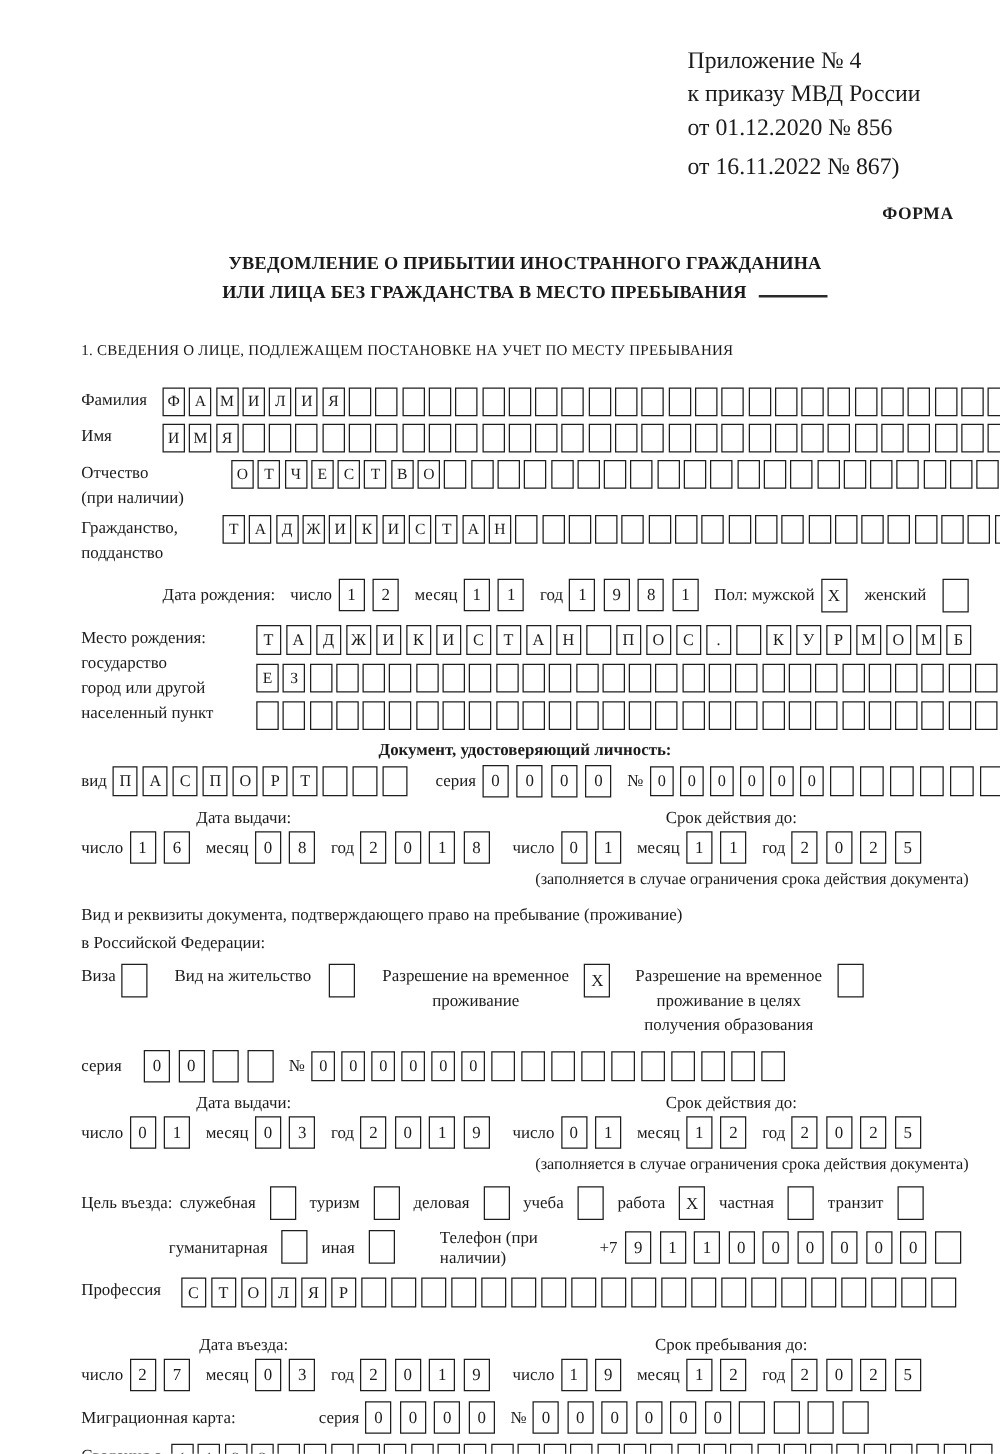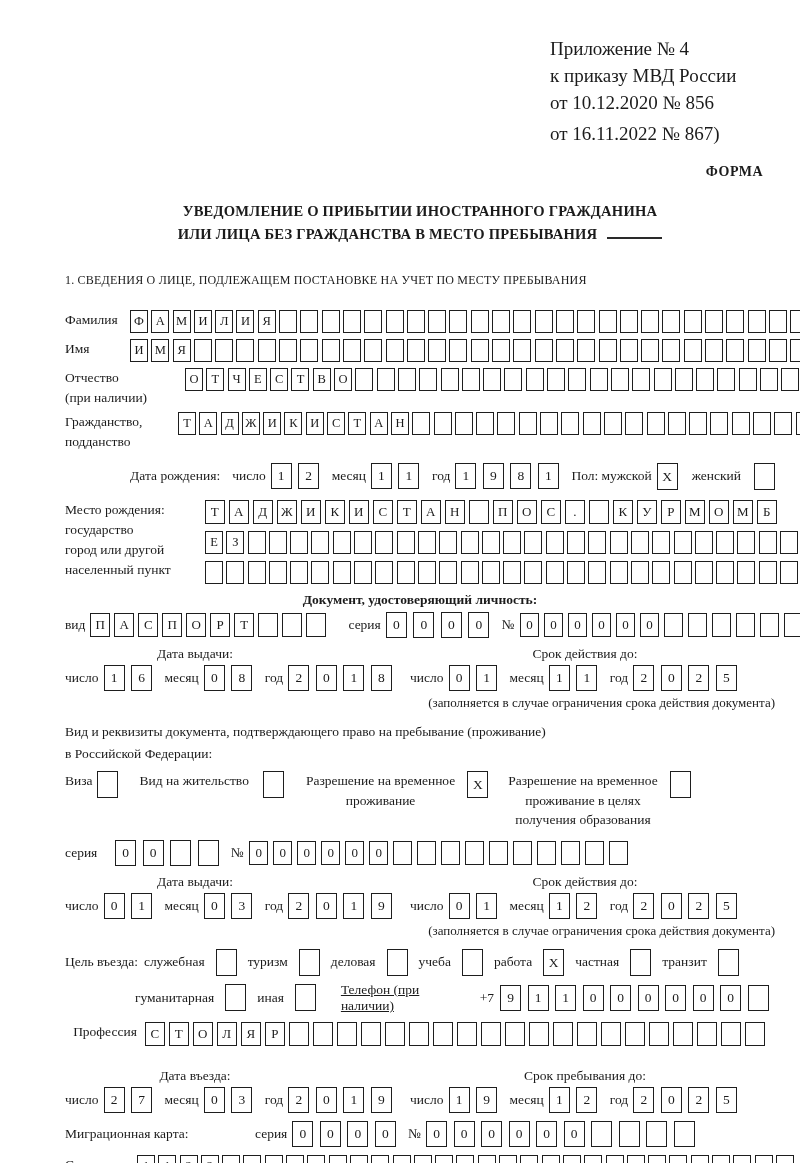--- a/index.html
+++ b/index.html
@@ -10,21 +10,21 @@
     color:#1b1b1b;overflow:hidden;
   }
   .annex{width:225px;margin-left:auto;font-size:19px;line-height:1.42;}
   .annex .gap{height:4px;}
   .forma{ text-align:right;font-weight:bold;font-size:14px;margin-top:16px;padding-right:12px;letter-spacing:.5px;}
   .title{ text-align:center;font-weight:bold;font-size:14.6px;line-height:1.6;margin-top:20px;letter-spacing:.2px;}
   .title .blank{display:inline-block;width:55px;border-bottom:2px solid #2a2a2a;height:12px;margin-left:10px;}
   .sect{ font-weight:normal;font-size:12px;margin-top:26px;letter-spacing:.2px;}
   .row{display:flex;align-items:flex-start;margin-top:6px;}
   .lbl{font-size:13.5px;line-height:1.5;flex:none;}
-  .lab65{width:65px;} .lab120{width:120px;} .lab113{width:113px;} .lab140{width:140px;} .lab80{width:80px;text-align:center;}
+  .lab65{width:65px;} .lab120{width:120px;} .lab113{width:113px;} .lab140{width:140px;} .lab80{width:80px;}
   .cells{display:flex;flex:none;}
   .cell{flex:none;width:16px;height:21px;border:1.6px solid #1e1e1e;margin-right:3.3px;
         font-size:12.5px;line-height:21px;text-align:center;}
   .cellsw .cell{width:17.5px;height:22px;margin-right:4.5px;font-size:13px;line-height:22px;}
   .cellsd .cell{width:19px;height:24px;margin-right:6.5px;font-size:13.5px;line-height:24px;}
   .cb{flex:none;display:inline-block;width:19px;height:25px;border:1.6px solid #1e1e1e;
       text-align:center;font-size:13.5px;line-height:25px;vertical-align:middle;}
   .stack{display:flex;flex-direction:column;gap:7px;}
   .center-b{text-align:center;font-weight:bold;font-size:13.5px;margin-top:8px;}
   .dates{display:flex;margin-top:8px;}
@@ -44,21 +44,21 @@
   .purpose{display:flex;align-items:center;margin-top:10px;}
   .purpose .plbl{font-size:13.5px;margin-right:6px;}
   .purpose .cb{margin-right:11px;margin-left:5px;}
 </style>
 </head>
 <body>
 
 <div class="annex">
   <div>Приложение № 4</div>
   <div>к приказу МВД России</div>
-  <div>от 10.12.2020 № 856</div>
+  <div>от 01.12.2020 № 856</div>
   <div class="gap"></div>
   <div>от 16.11.2022 № 867)</div>
 </div>
 
 <div class="forma">ФОРМА</div>
 
 <div class="title">
   <div>УВЕДОМЛЕНИЕ О ПРИБЫТИИ ИНОСТРАННОГО ГРАЖДАНИНА</div>
   <div><span>ИЛИ ЛИЦА БЕЗ ГРАЖДАНСТВА В МЕСТО ПРЕБЫВАНИЯ</span><span class="blank"></span></div>
 </div>
@@ -552,21 +552,21 @@
   <span class="cb"></span>
   <span class="plbl">транзит</span>
   <span class="cb" style="margin-right:0;"></span>
 </div>
 
 <div class="purpose" style="margin-left:70px;margin-top:6px;">
   <span class="plbl">гуманитарная</span>
   <span class="cb"></span>
   <span class="plbl">иная</span>
   <span class="cb"></span>
-  <span class="plbl" style="margin-left:14px;text-decoration:underline;">Телефон (при наличии)</span>
+  <span class="plbl" style="margin-left:25px;">Телефон (при наличии)</span>
   <span class="plbl" style="margin-left:28px;">+7</span>
   <span class="cells cellsd">
       <span class="cell">9</span>
       <span class="cell">1</span>
       <span class="cell">1</span>
       <span class="cell">0</span>
       <span class="cell">0</span>
       <span class="cell">0</span>
       <span class="cell">0</span>
       <span class="cell">0</span>

